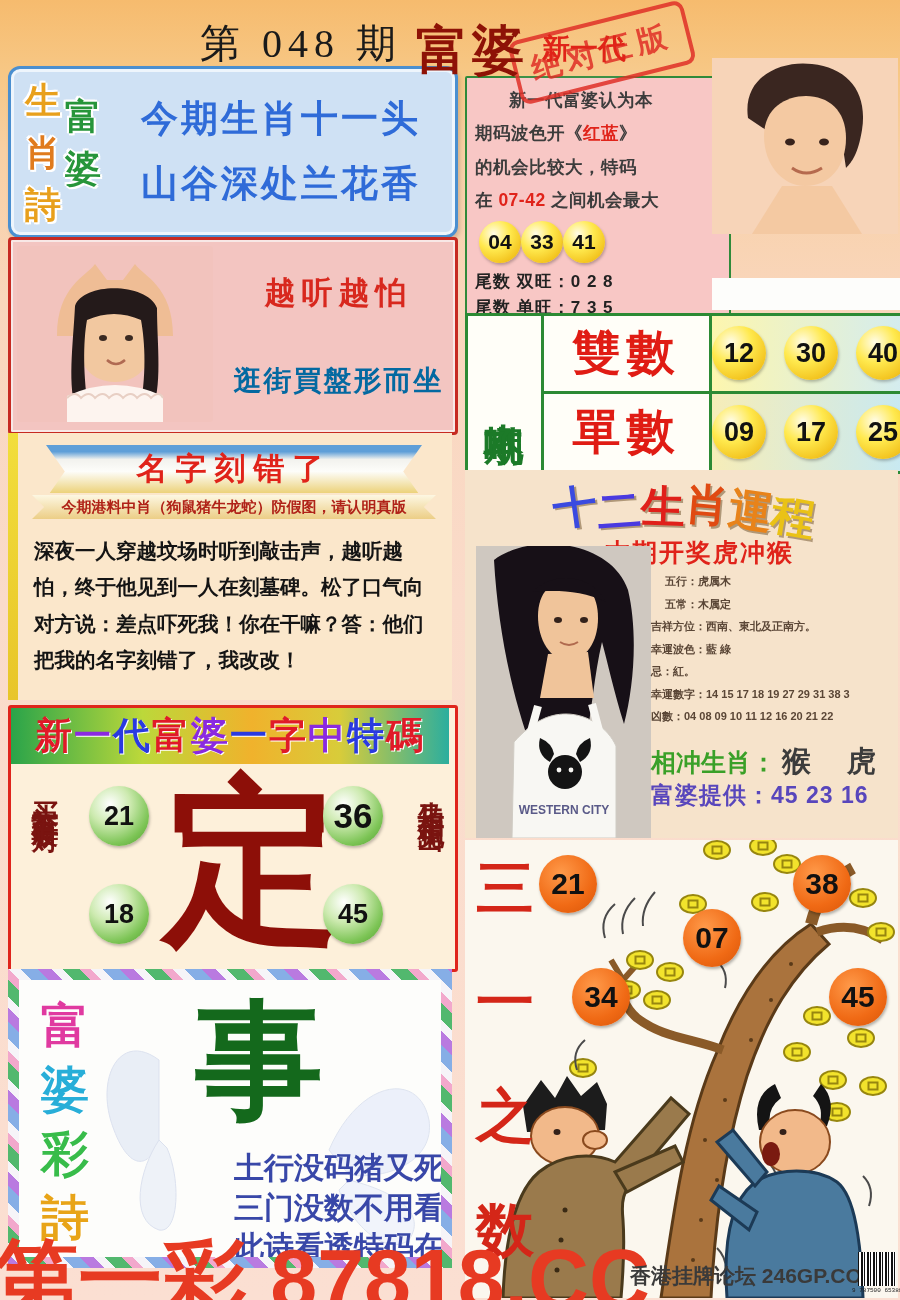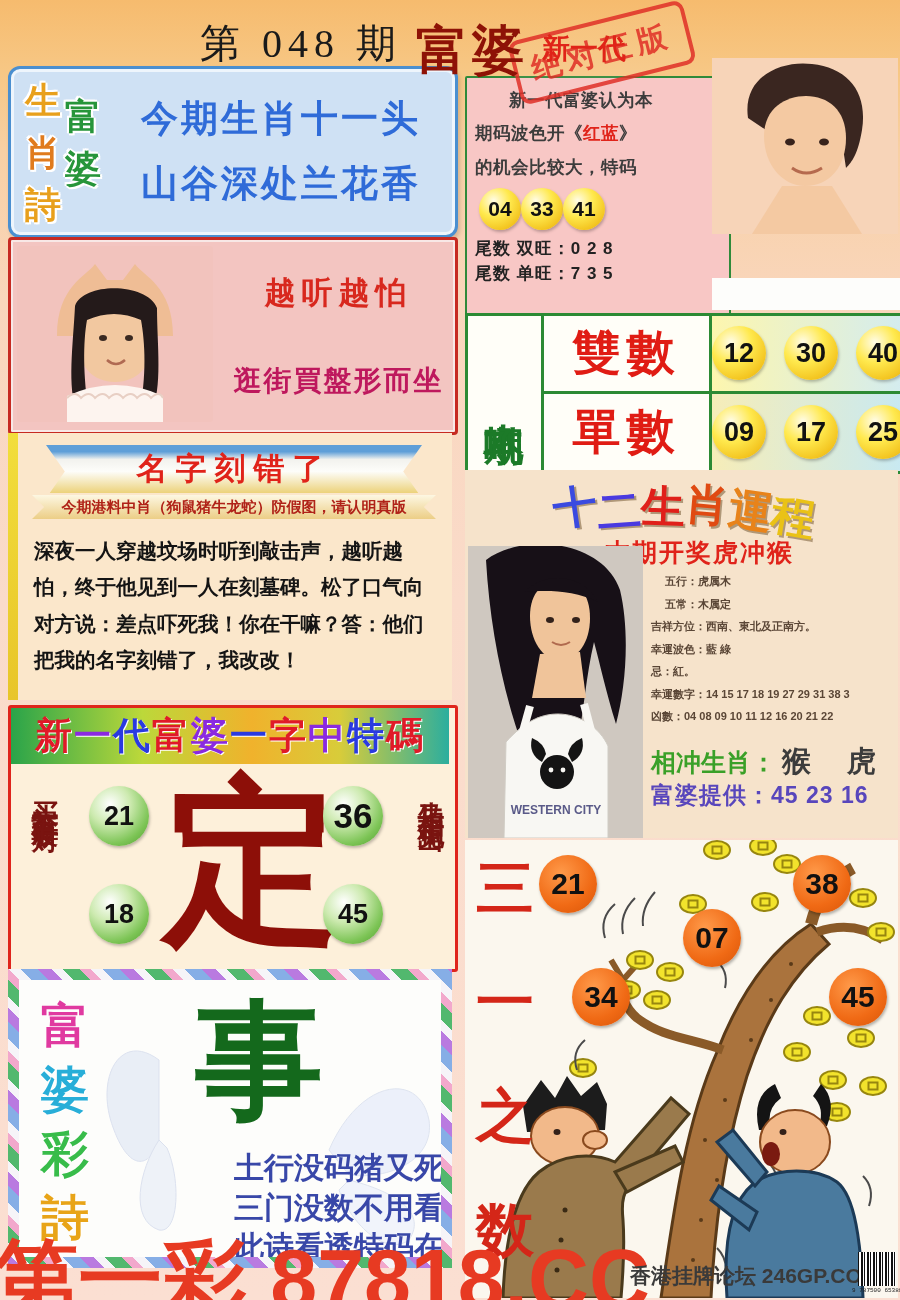--- a/index.html
+++ b/index.html
@@ -31,21 +31,21 @@
   .sx-label span:nth-child(2){left:40px;top:18px;color:#27953a;}
   .sx-label span:nth-child(3){left:0;top:54px;color:#e07b1e;}
   .sx-label span:nth-child(4){left:40px;top:70px;color:#27953a;}
   .sx-label span:nth-child(5){left:0;top:106px;color:#e8a01c;}
   .sx-lines{left:130px;top:18px;width:300px;color:#2f6bd8;font-size:37px;font-weight:900;line-height:1.75;letter-spacing:3px;}
   .street-box{left:8px;top:237px;width:444px;height:192px;background:#f3c5c1;border:3px solid #c62a22;border-radius:4px;
     box-shadow:inset 0 0 0 2px #f8e8e6;}
   .street-photo{left:6px;top:6px;width:196px;height:176px;overflow:hidden;border-radius:3px;}
   .street-title{left:215px;top:32px;width:225px;text-align:center;color:#d8281e;font-size:31px;font-weight:900;letter-spacing:6px;
     font-family:"Liberation Serif",serif;}
-  .street-line{left:205px;top:122px;width:245px;text-align:center;color:#be185d;font-size:28px;font-weight:900;letter-spacing:2px;
+  .street-line{left:205px;top:122px;width:245px;text-align:center;color:#0369a1;font-size:28px;font-weight:900;letter-spacing:2px;
     font-family:"Liberation Serif",serif;}
   .story-box{left:8px;top:433px;width:444px;height:267px;background:#fbe7cb;}
   .story-band{left:0;top:0;width:10px;height:267px;background:linear-gradient(180deg,#f2de3c,#e8c52a);}
   .ribbon{left:38px;top:12px;width:376px;height:48px;background:linear-gradient(180deg,#5f9fd8 0 14%,#f2f2ee 30%,#fdfdfa 55%,#ecd27a 100%);
     clip-path:polygon(0 0,100% 0,95% 55%,99% 100%,1% 100%,5% 55%);display:flex;align-items:center;justify-content:center;}
   .story-title{color:#e0231a;font-size:31px;font-weight:900;letter-spacing:8px;font-family:"Liberation Serif",serif;}
   .story-sub{left:24px;top:62px;width:404px;height:24px;background:linear-gradient(180deg,#fdf7e2,#ecce86);
     clip-path:polygon(0 0,100% 0,97% 50%,100% 100%,0 100%,3% 50%);
     display:flex;align-items:center;justify-content:center;color:#b02218;font-size:15px;font-weight:900;}
   .story-body{left:26px;top:100px;width:408px;color:#141414;font-size:20.5px;font-weight:700;line-height:1.78;
@@ -98,21 +98,21 @@
   .yun-title{left:10px;top:8px;width:420px;text-align:center;}
   .yun-title span{font-size:44px;font-weight:900;font-family:"Liberation Serif",serif;display:inline-block;
     text-shadow:2px 2px 0 rgba(90,60,20,.45);}
   .yun-title span:nth-child(1){color:#3a4ae0;transform:rotate(-8deg);}
   .yun-title span:nth-child(2){color:#4a3ae0;transform:rotate(-4deg) translateY(4px);}
   .yun-title span:nth-child(3){color:#e0201a;transform:rotate(2deg);}
   .yun-title span:nth-child(4){color:#e04a12;transform:rotate(5deg) translateY(-2px);}
   .yun-title span:nth-child(5){color:#e8831a;transform:rotate(8deg) translateY(4px);}
   .yun-title span:nth-child(6){color:#eac216;transform:rotate(10deg) translateY(10px);}
   .yun-sub{left:140px;top:66px;width:290px;color:#e0231a;font-size:25px;font-weight:900;letter-spacing:2px;}
-  .yun-photo{left:3px;top:76px;width:175px;height:292px;overflow:hidden;}
+  .yun-photo{left:11px;top:76px;width:175px;height:292px;overflow:hidden;}
   .yun-rows{left:186px;top:100px;width:246px;color:#5a4636;font-size:11px;font-weight:900;line-height:2.05;white-space:nowrap;}
   .yun-rows div:nth-child(1),.yun-rows div:nth-child(2){padding-left:14px;}
   .yun-clash{left:186px;top:272px;width:246px;}
   .yun-clash .lab{color:#3aa028;font-size:25px;font-weight:900;}
   .yun-clash .val{color:#3c3c3c;font-size:29px;font-weight:900;letter-spacing:14px;margin-left:6px;}
   .yun-provide{left:186px;top:310px;width:246px;color:#5846bc;font-size:23px;font-weight:900;letter-spacing:1px;}
   .tree-box{left:465px;top:840px;width:433px;height:458px;background:#fbf7ee;overflow:hidden;}
   .tree-label{left:8px;top:10px;width:64px;height:420px;display:flex;flex-direction:column;justify-content:space-between;align-items:center;}
   .tree-label span{color:#d42618;font-size:58px;font-weight:900;font-family:"Liberation Serif",serif;}
   
@@ -223,20 +223,21 @@
         <div>三门没数不用看</div>
         <div>此诗看透特码在</div>
       </div>
     </div>
   </div>
 
   <div class="abs tips-box">
     <div class="tips-line first">新一代富婆认为本</div>
     <div class="tips-line"><span>期码波色开《</span><span class="hl">红蓝</span><span>》</span></div>
     <div class="tips-line">的机会比较大，特码</div>
+    <div class="tips-line"><span>在</span> <span class="hl">07-42</span> <span>之间机会最大</span></div>
     <div class="tips-balls">
       <div class="ball ball-gold" style="width:42px;height:42px;font-size:21px;">04</div>
       <div class="ball ball-gold" style="width:42px;height:42px;font-size:21px;">33</div>
       <div class="ball ball-gold" style="width:42px;height:42px;font-size:21px;">41</div>
     </div>
     <div class="tips-tail">尾数 双旺：0 2 8</div>
     <div class="tips-tail">尾数 单旺：7 3 5</div>
   </div>
 
   <div class="abs photo-tr">

